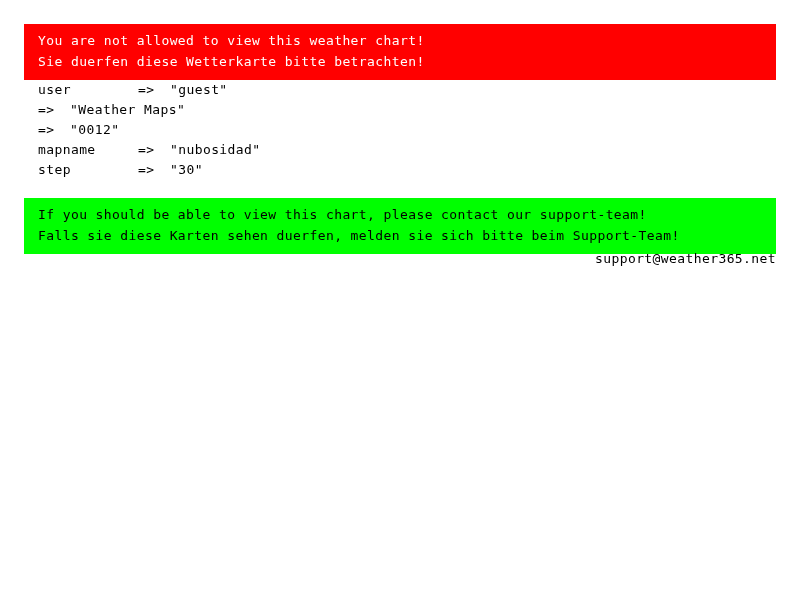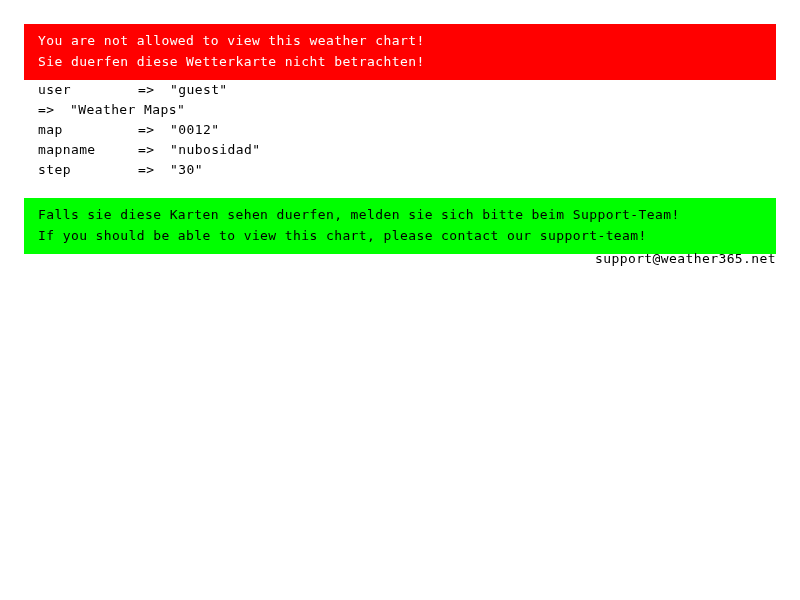--- a/index.html
+++ b/index.html
@@ -79,52 +79,51 @@
     line-height: 18px;
   }
 </style>
 </head>
 <body>
 
 <div class="page">
 
   <div class="banner banner-error">
     <div class="banner-line">You are not allowed to view this weather chart!</div>
-    <div class="banner-line">Sie duerfen diese Wetterkarte nicht betrachten!</div>
+    <div class="banner-line">Sie duerfen diese Wetterkarte bitte betrachten!</div>
   </div>
 
   <div class="params">
     <div class="param-row">
       <span class="param-key">user</span>
       <span class="param-arrow">=&gt;</span>
       <span class="param-val">"guest"</span>
     </div>
     <div class="param-row">
       <span class="param-arrow">=&gt;</span>
       <span class="param-val">"Weather Maps"</span>
     </div>
     <div class="param-row">
-      <span class="param-key">map</span>
       <span class="param-arrow">=&gt;</span>
       <span class="param-val">"0012"</span>
     </div>
     <div class="param-row">
       <span class="param-key">mapname</span>
       <span class="param-arrow">=&gt;</span>
       <span class="param-val">"nubosidad"</span>
     </div>
     <div class="param-row">
       <span class="param-key">step</span>
       <span class="param-arrow">=&gt;</span>
       <span class="param-val">"30"</span>
     </div>
   </div>
 
   <div class="banner banner-info">
+    <div class="banner-line">If you should be able to view this chart, please contact our support-team!</div>
     <div class="banner-line">Falls sie diese Karten sehen duerfen, melden sie sich bitte beim Support-Team!</div>
-    <div class="banner-line">If you should be able to view this chart, please contact our support-team!</div>
   </div>
 
   <div class="footer">
     <span>support@weather365.net</span>
   </div>
 
 </div>
 
 </body></html>

